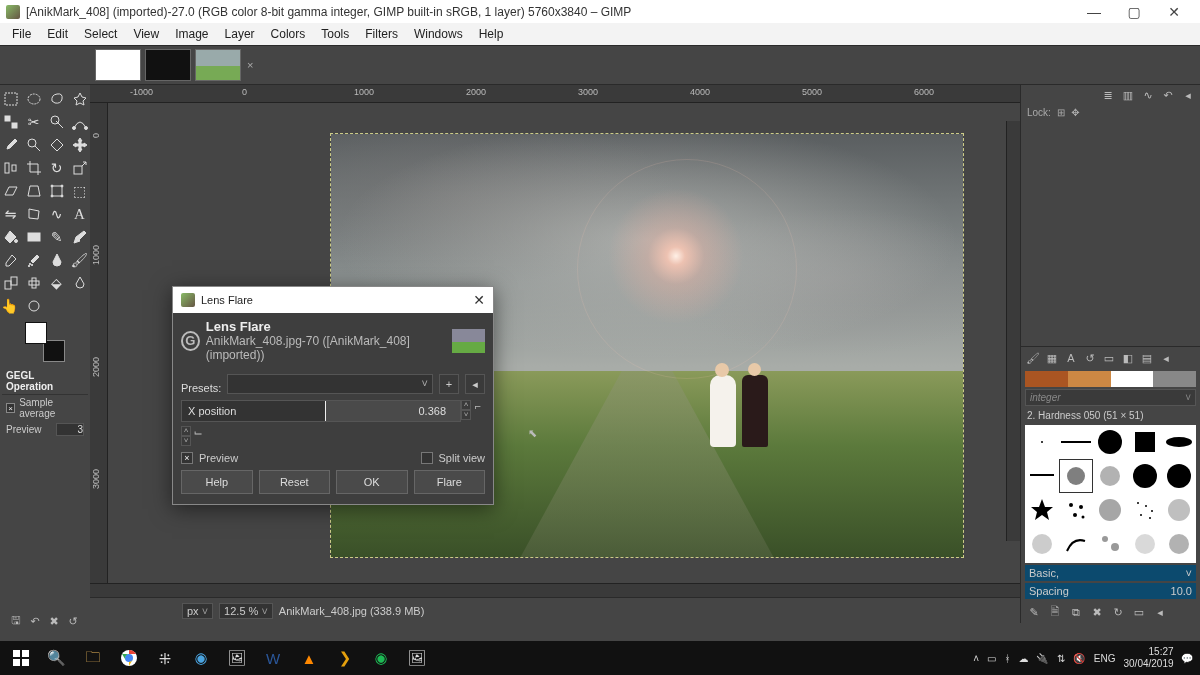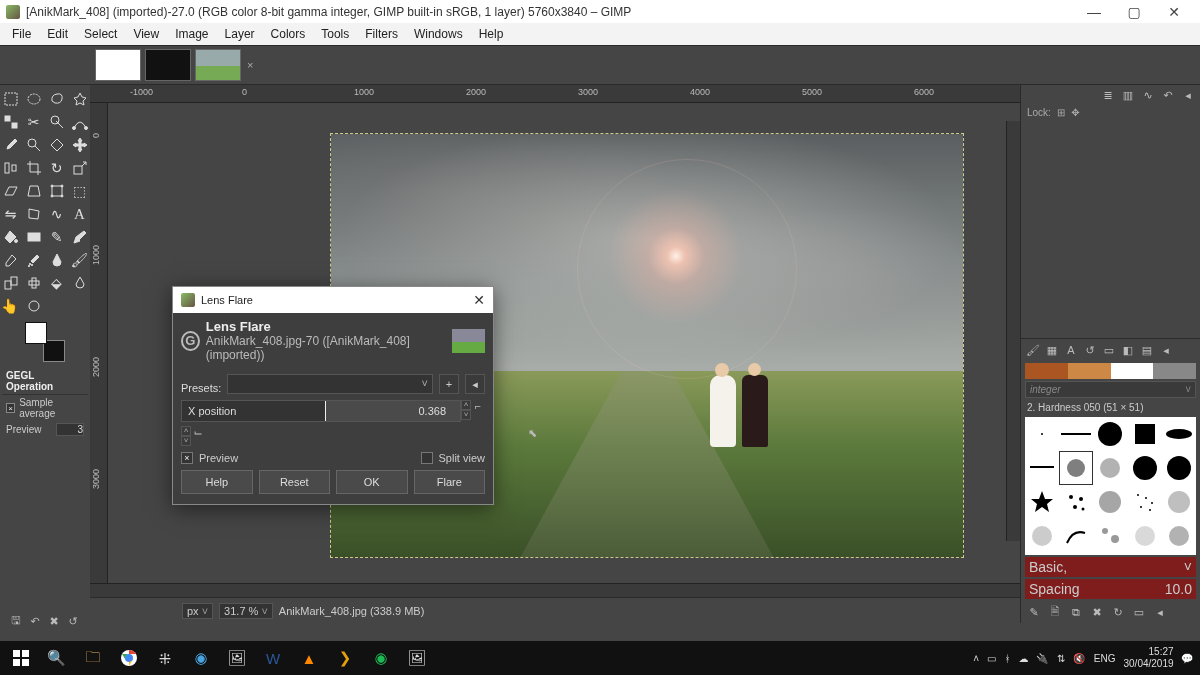--- a/index.html
+++ b/index.html
@@ -77,21 +77,21 @@
 .rightpanel .brushsection { border-top:1px solid #2a2a2a; }
 .rightpanel .tabrow { display:flex; gap:3px; padding:3px 4px; flex-wrap:wrap; }
 .rightpanel .tabrow .i { width:16px; height:16px; color:#bbb; font-size:11px; display:flex;align-items:center;justify-content:center; cursor:pointer; }
 .rightpanel .gradbar { height:16px; margin:2px 4px; display:flex; }
 .rightpanel .gradbar div { flex:1; }
 .rightpanel .filterrow { display:flex; align-items:center; padding:2px 4px; background:#3a3a3a; border:1px solid #555; margin:2px 4px; font-size:10px; font-style:italic; color:#888; }
 .rightpanel .brushtitle { padding:2px 6px; font-size:10px; color:#ccc; }
 .rightpanel .brushgrid { background:#fff; margin:2px 4px; height:138px; overflow:hidden; position:relative; display:grid; grid-template-columns:repeat(5,1fr); grid-auto-rows:34px; gap:0; }
 .rightpanel .brushgrid .br { display:flex; align-items:center; justify-content:center; }
 .rightpanel .brushgrid .br.sel { outline:1px solid #333; outline-offset:-1px; }
-.rightpanel .rowflex { display:flex; align-items:center; padding:2px 4px; background:#7f1d1d; margin:2px 4px; font-size:14px; }
+.rightpanel .rowflex { display:flex; align-items:center; padding:2px 4px; background:#0c4a6e; margin:2px 4px; font-size:11px; }
 .rightpanel .rowflex .grow { flex:1; }
 .rightpanel .btnrow { display:flex; gap:3px; padding:3px 4px; }
 .rightpanel .btnrow .i { width:18px; height:16px; color:#bbb; font-size:11px; display:flex;align-items:center;justify-content:center; cursor:pointer; }
 
 
 .dialog { position:absolute; left:172px; top:286px; width:322px; background:#fff; border:1px solid #888; box-shadow:0 4px 20px rgba(0,0,0,.5); font-size:11px; }
 .dialog .dtitle { height:26px; display:flex; align-items:center; padding:0 8px; color:#222; }
 .dialog .dtitle .dicon { width:14px; height:14px; margin-right:6px; background:linear-gradient(135deg,#8b6,#654); border-radius:2px; }
 .dialog .dtitle .dsp { flex:1; }
 .dialog .dtitle .dx { cursor:pointer; font-size:14px; color:#333; }
@@ -386,21 +386,21 @@
         <div class="person groom">
             <div class="body"></div>
             <div class="head"></div>
           </div>
       </div>
       <div class="scroll-v"></div>
     </div>
     <div class="scroll-h"></div>
     <div class="statusbar">
       <span class="sel dd">px</span>
-      <span class="sel dd">31.7 %</span>
+      <span class="sel dd">12.5 %</span>
       <span>AnikMark_408.jpg (338.9 MB)</span>
     </div>
   </div>
 
   <div class="rightpanel">
     <div class="toprow">
       <div class="i">≣</div>
       <div class="i">▥</div>
       <div class="i">∿</div>
       <div class="i">↶</div>

